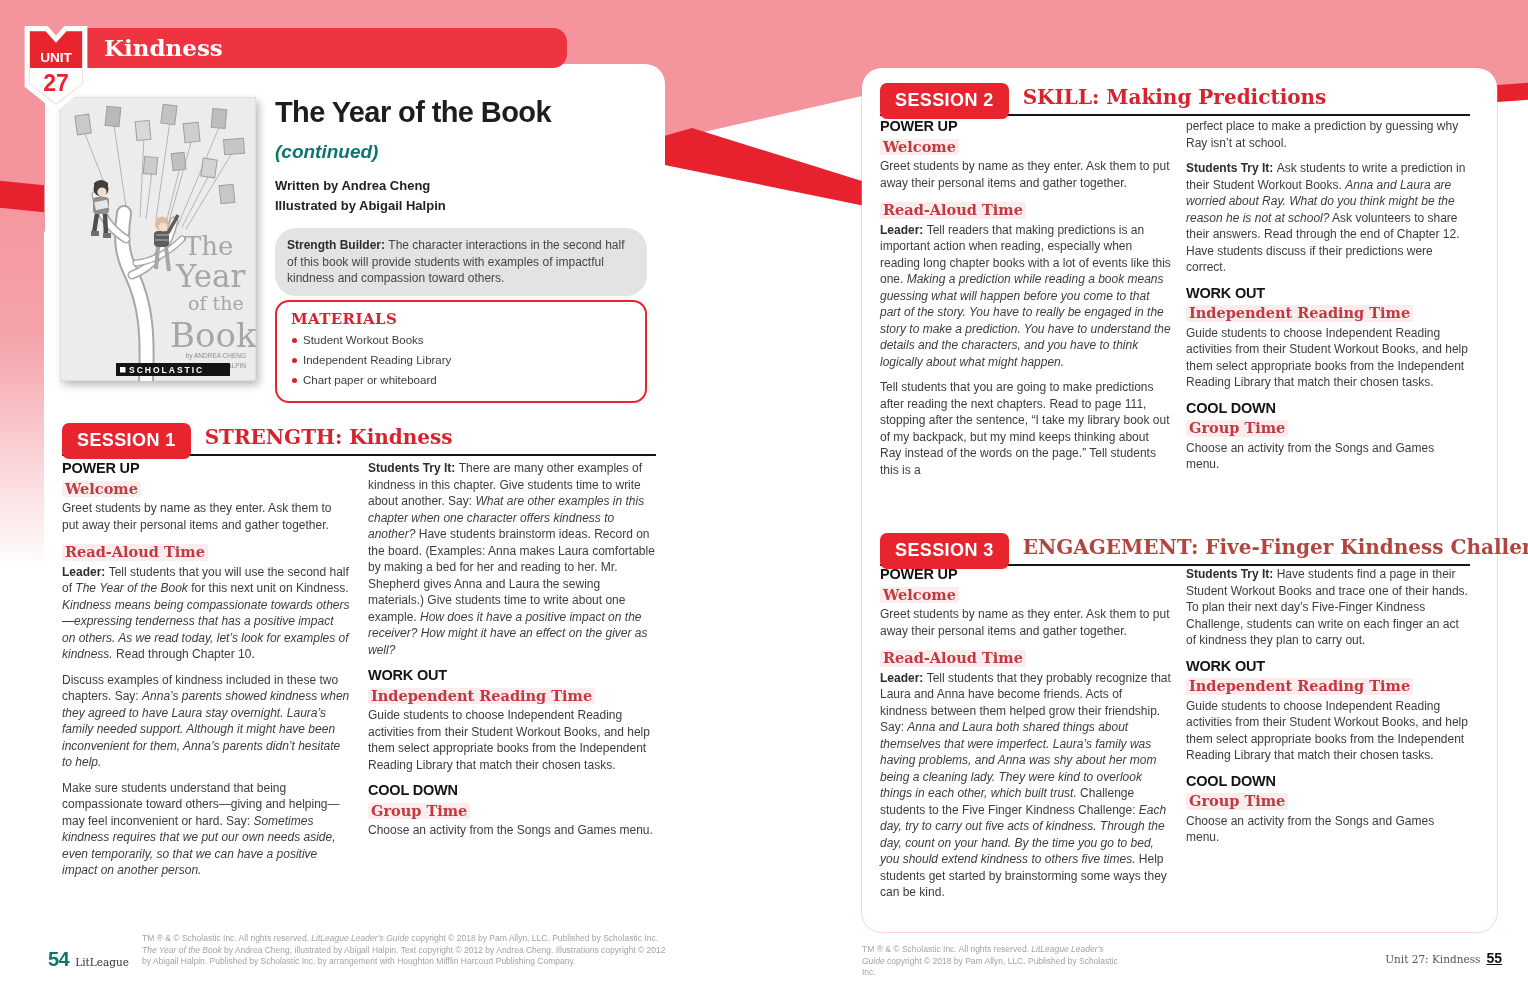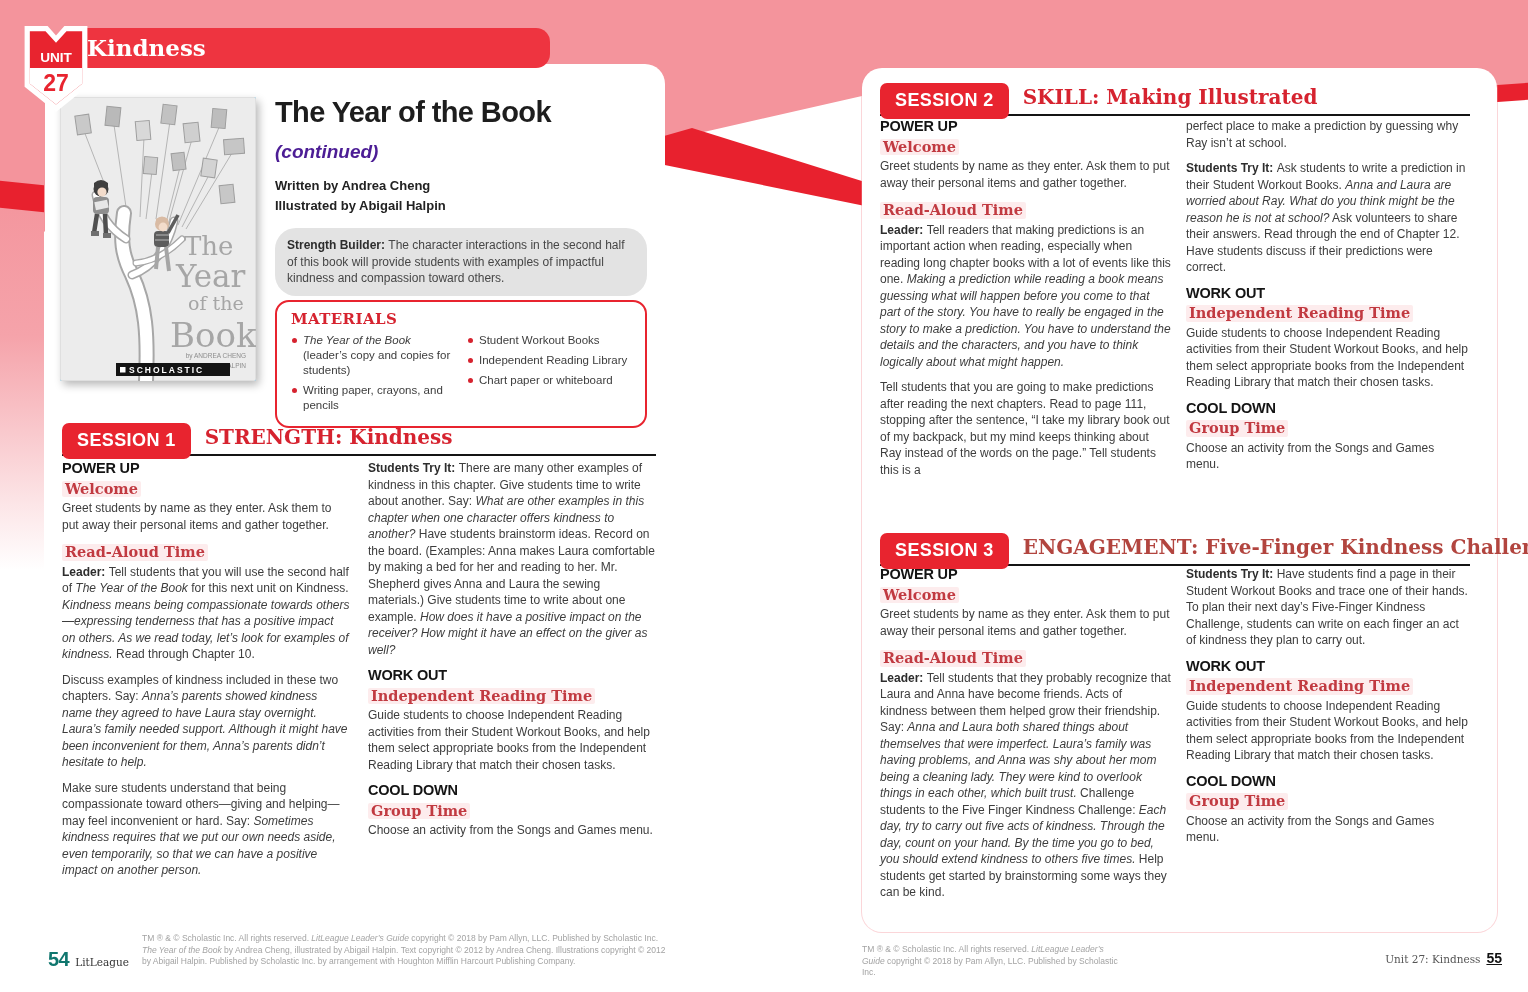--- a/index.html
+++ b/index.html
@@ -12,29 +12,29 @@
     background:linear-gradient(180deg,#f4949c 0%,#f5a3aa 40%,rgba(246,170,177,0) 100%);}
   .bg-red-left{position:absolute;left:0;top:183px;width:44px;height:27px;background:#e8212e;transform:skewY(6deg);}
   .bg-red-mid{position:absolute;left:650px;top:120px;width:215px;height:90px;background:#e8212e;
     clip-path:polygon(0 20px,42px 8px,215px 62px,215px 86px,0 42px);}
   .bg-red-right{position:absolute;left:1494px;top:84px;width:34px;height:17px;background:#e8212e;transform:skewY(-4deg);}
   
   .card{position:absolute;background:#fff;border-radius:20px;}
   .card-left{left:45px;top:64px;width:620px;height:868px;}
   .card-right{left:862px;top:68px;width:635px;height:864px;box-shadow:0 0 0 1px rgba(244,148,156,.38);}
   
-  .unit-band{position:absolute;left:67px;top:28px;width:483px;height:40px;background:#ee3440;
+  .unit-band{position:absolute;left:84px;top:28px;width:483px;height:40px;background:#ee3440;
     border-radius:4px 14px 14px 4px;color:#fff;font-family:"DejaVu Serif",serif;font-weight:bold;
     font-size:23px;line-height:40px;padding-left:20px;box-sizing:border-box;z-index:6;}
   .unit-badge{position:absolute;left:22px;top:24px;width:68px;height:90px;z-index:7;}
   
   .cover{position:absolute;left:60px;top:97px;width:196px;height:284px;background:#0ea5e9;
     box-shadow:3px 4px 9px rgba(0,0,0,.28);border-radius:2px;overflow:hidden;}
   .bk-title{position:absolute;left:275px;top:96px;font-weight:bold;font-size:29px;color:#1d1d1d;letter-spacing:-.6px;}
-  .bk-cont{position:absolute;left:275px;top:141px;font-weight:bold;font-style:italic;font-size:19px;color:#4c1d95;}
+  .bk-cont{position:absolute;left:275px;top:141px;font-weight:bold;font-style:italic;font-size:19px;color:#0f766e;}
   .bk-cred{position:absolute;left:275px;top:176px;font-weight:bold;font-size:13px;color:#222;line-height:20px;}
   .strength{position:absolute;left:275px;top:228px;width:372px;box-sizing:border-box;background:#e3e3e3;
     padding:9px 12px;font-size:12px;line-height:16.5px;color:#464646;border-radius:21px;}
   .materials{position:absolute;left:275px;top:300px;width:372px;box-sizing:border-box;border:2px solid #e8242f;
     border-radius:14px;padding:8px 14px 8px;background:#fff;}
   .mat-h{font-family:"DejaVu Serif",serif;font-weight:bold;color:#d6232f;font-size:15px;letter-spacing:.4px;margin:0 0 5px;}
   .mat-cols{display:flex;gap:12px;}
   .materials ul{list-style:none;margin:0;padding:0;font-size:11.5px;line-height:15px;color:#3d3d3d;flex:1;}
   .materials li{padding-left:12px;position:relative;margin-bottom:5px;}
   .materials li::before{content:"";position:absolute;left:1px;top:5px;width:5px;height:5px;border-radius:50%;background:#d6232f;}
@@ -171,59 +171,55 @@
   <div>Written by Andrea Cheng</div>
   <div>Illustrated by Abigail Halpin</div>
 </div>
 
 <div class="strength"><span class="seg-b">Strength Builder: </span><span class="seg-n">The character interactions in the second half of this book will provide students with examples of impactful kindness and compassion toward others.</span></div>
 
 <div class="materials">
   <div class="mat-h">MATERIALS</div>
   <div class="mat-cols">
     <ul>
-      <li><span class="seg-i">The Year of the Book</span><span class="seg-n"> (leader’s copy and copies for students)</span></li>
-      <li><span class="seg-n">Writing paper, crayons, and pencils</span></li>
-    </ul>
-    <ul>
       <li><span class="seg-n">Student Workout Books</span></li>
       <li><span class="seg-n">Independent Reading Library</span></li>
       <li><span class="seg-n">Chart paper or whiteboard</span></li>
     </ul>
   </div>
 </div>
 
 <div class="sess-head" style="left:62px;top:418px;width:594px;">
   <span class="sess-tab">SESSION 1</span>
   <span class="sess-title">STRENGTH: Kindness</span>
 </div>
 
 <div class="colblock" style="left:62px;top:460px;">
   <div class="h-power first">POWER UP</div>
   <div><span class="h-serif">Welcome</span></div>
   <p class="p">Greet students by name as they enter. Ask them to put away their personal items and gather together.</p>
   <div><span class="h-serif">Read-Aloud Time</span></div>
   <p class="p"><span class="seg-b">Leader: </span><span class="seg-n">Tell students that you will use the second half of </span><span class="seg-i">The Year of the Book</span><span class="seg-n"> for this next unit on Kindness. </span><span class="seg-i">Kindness means being compassionate towards others—expressing tenderness that has a positive impact on others. As we read today, let’s look for examples of kindness.</span><span class="seg-n"> Read through Chapter 10.</span></p>
-  <p class="p"><span class="seg-n">Discuss examples of kindness included in these two chapters. Say: </span><span class="seg-i">Anna’s parents showed kindness name they agreed to have Laura stay overnight. Laura’s family needed support. Although it might have been inconvenient for them, Anna’s parents didn’t hesitate to help.</span></p>
+  <p class="p"><span class="seg-n">Discuss examples of kindness included in these two chapters. Say: </span><span class="seg-i">Anna’s parents showed kindness when they agreed to have Laura stay overnight. Laura’s family needed support. Although it might have been inconvenient for them, Anna’s parents didn’t hesitate to help.</span></p>
   <p class="p"><span class="seg-n">Make sure students understand that being compassionate toward others—giving and helping—may feel inconvenient or hard. Say: </span><span class="seg-i">Sometimes kindness requires that we put our own needs aside, even temporarily, so that we can have a positive impact on another person.</span></p>
 </div>
 
 <div class="colblock" style="left:368px;top:460px;">
   <p class="p"><span class="seg-b">Students Try It: </span><span class="seg-n">There are many other examples of kindness in this chapter. Give students time to write about another. Say: </span><span class="seg-i">What are other examples in this chapter when one character offers kindness to another?</span><span class="seg-n"> Have students brainstorm ideas. Record on the board. (Examples: Anna makes Laura comfortable by making a bed for her and reading to her. Mr. Shepherd gives Anna and Laura the sewing materials.) Give students time to write about one example. </span><span class="seg-i">How does it have a positive impact on the receiver? How might it have an effect on the giver as well?</span></p>
   <div class="h-power">WORK OUT</div>
   <div><span class="h-serif">Independent Reading Time</span></div>
   <p class="p">Guide students to choose Independent Reading activities from their Student Workout Books, and help them select appropriate books from the Independent Reading Library that match their chosen tasks.</p>
   <div class="h-power">COOL DOWN</div>
   <div><span class="h-serif">Group Time</span></div>
   <p class="p">Choose an activity from the Songs and Games menu.</p>
 </div>
 
 <div class="sess-head" style="left:880px;top:78px;width:590px;">
   <span class="sess-tab">SESSION 2</span>
-  <span class="sess-title">SKILL: Making Illustrated</span>
+  <span class="sess-title">SKILL: Making Predictions</span>
 </div>
 
 <div class="colblock" style="left:880px;top:118px;width:292px;">
   <div class="h-power first">POWER UP</div>
   <div><span class="h-serif">Welcome</span></div>
   <p class="p">Greet students by name as they enter. Ask them to put away their personal items and gather together.</p>
   <div><span class="h-serif">Read-Aloud Time</span></div>
   <p class="p"><span class="seg-b">Leader: </span><span class="seg-n">Tell readers that making predictions is an important action when reading, especially when reading long chapter books with a lot of events like this one. </span><span class="seg-i">Making a prediction while reading a book means guessing what will happen before you come to that part of the story. You have to really be engaged in the story to make a prediction. You have to understand the details and the characters, and you have to think logically about what might happen.</span></p>
   <p class="p"><span class="seg-n">Tell students that you are going to make predictions after reading the next chapters. Read to page 111, stopping after the sentence, “I take my library book out of my backpack, but my mind keeps thinking about Ray instead of the words on the page.” Tell students this is a</span></p>
 </div>

